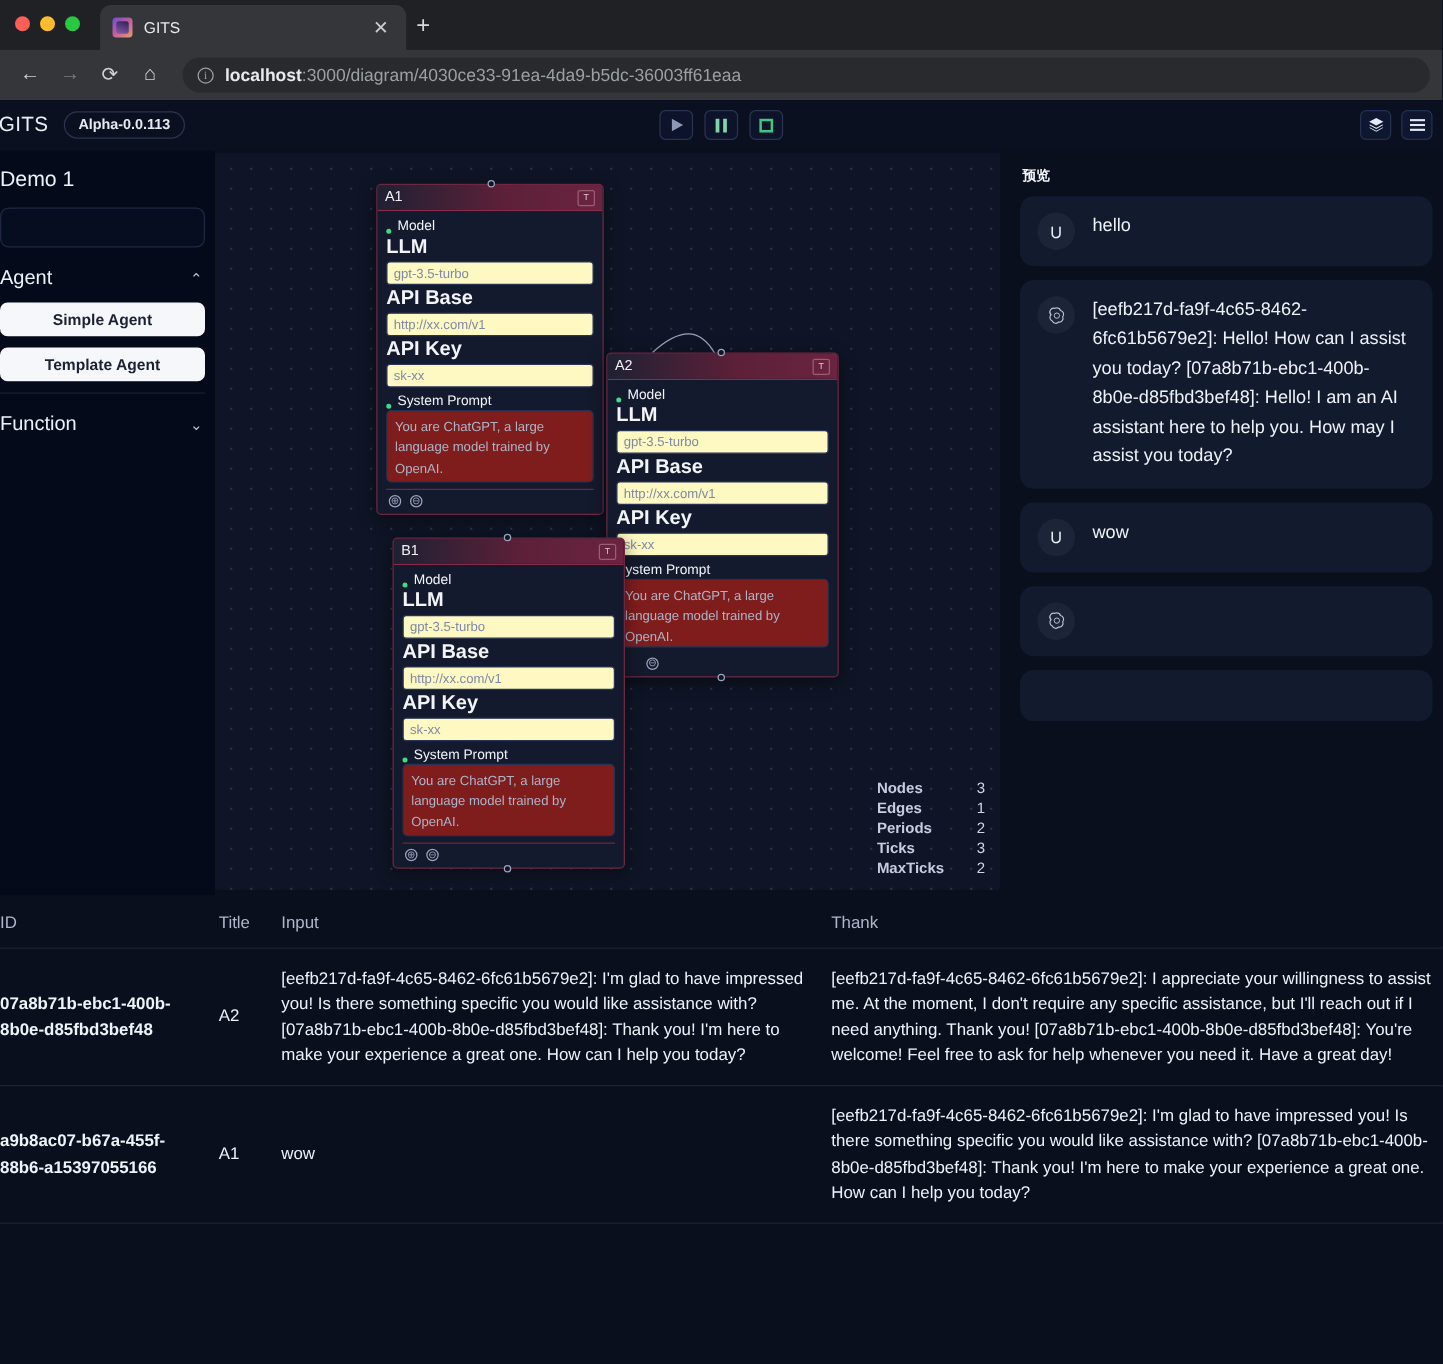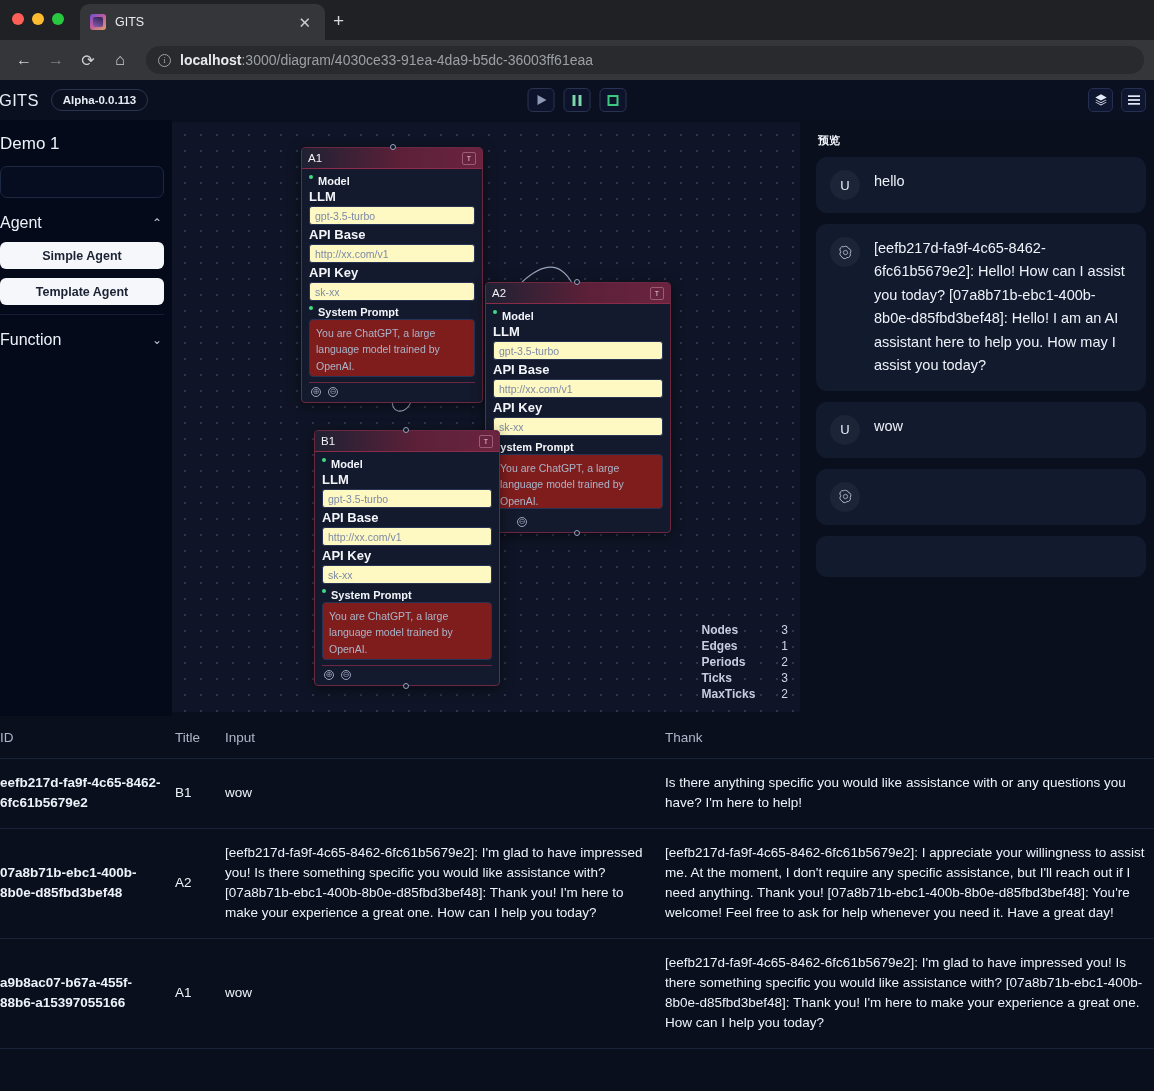--- a/index.html
+++ b/index.html
@@ -92,24 +92,24 @@
   }
   .node { position:absolute; border:1px solid #6d2740; border-radius:4px;
           background:#141a2d; box-shadow:0 3px 14px rgba(0,0,0,.45); }
   .node-head { height:21px; background:linear-gradient(90deg,#1f2133 0%, #5c2038 55%, #6b2440 100%);
                border-bottom:1px solid #8b2b4a; display:flex; align-items:center;
                padding:0 6px; border-radius:3px 3px 0 0; }
   .node-title { color:#f0f2f7; font-size:11.5px; flex:1; }
   .head-btn { width:14px; height:13px; border:1px solid #9a5d72; border-radius:2px; color:#e2c6d1;
               font-size:7px; display:flex; align-items:center; justify-content:center; }
   .node-body { padding:5px 7px 4px 7px; }
-  .field-head { display:flex; align-items:flex-start; gap:5px; color:#f2f4f9; font-size:11px;
-                font-weight:700; margin:1px 0 1px 0; }
+  .field-head { display:flex; align-items:flex-end; gap:5px; color:#f2f4f9; font-size:11px;
+                font-weight:400; margin:1px 0 1px 0; }
   .grn-dot { width:4px; height:4px; border-radius:50%; background:#3ddc84; flex:0 0 4px; }
-  .f-label { color:#f2f4f9; font-size:13px; font-weight:700; margin:2px 0 2px 0; }
+  .f-label { color:#f2f4f9; font-size:16px; font-weight:700; margin:2px 0 2px 0; }
   .f-input { height:19px; border:1px solid #273354; border-radius:3px; background:#fef9c3;
              color:#7e8aa6; font-size:10.5px; display:flex; align-items:center; padding:0 5px; }
   .f-textarea { border:1px solid #273354; border-radius:4px; background:#7f1d1d; color:#aab4c8;
                 font-size:10.5px; padding:5px 6px; line-height:1.55; }
   .node-foot { border-top:1px solid #6d2740; margin-top:5px; padding:4px 2px 1px 2px; display:flex; gap:7px; }
   .circ-btn { width:10px; height:10px; border:1px solid #9aa4bd; border-radius:50%; color:#9aa4bd;
               font-size:8px; line-height:8px; text-align:center; display:flex; align-items:center;
               justify-content:center; }
   .handle { position:absolute; width:6px; height:6px; border:1px solid #9aa4bd; border-radius:50%;
             background:#0f1526; }
@@ -393,26 +393,20 @@
     <thead>
       <tr>
         <th class="col-id">ID</th>
         <th class="col-title">Title</th>
         <th class="col-input">Input</th>
         <th class="col-out">Thank</th>
       </tr>
     </thead>
     <tbody>
       <tr>
-        <td class="id-cell">eefb217d-fa9f-4c65-8462-6fc61b5679e2</td>
-        <td>B1</td>
-        <td>wow</td>
-        <td>Is there anything specific you would like assistance with or any questions you have? I'm here to help!</td>
-      </tr>
-      <tr>
         <td class="id-cell">07a8b71b-ebc1-400b-8b0e-d85fbd3bef48</td>
         <td>A2</td>
         <td>[eefb217d-fa9f-4c65-8462-6fc61b5679e2]: I'm glad to have impressed you! Is there something specific you would like assistance with? [07a8b71b-ebc1-400b-8b0e-d85fbd3bef48]: Thank you! I'm here to make your experience a great one. How can I help you today?</td>
         <td>[eefb217d-fa9f-4c65-8462-6fc61b5679e2]: I appreciate your willingness to assist me. At the moment, I don't require any specific assistance, but I'll reach out if I need anything. Thank you! [07a8b71b-ebc1-400b-8b0e-d85fbd3bef48]: You're welcome! Feel free to ask for help whenever you need it. Have a great day!</td>
       </tr>
       <tr>
         <td class="id-cell">a9b8ac07-b67a-455f-88b6-a15397055166</td>
         <td>A1</td>
         <td>wow</td>
         <td>[eefb217d-fa9f-4c65-8462-6fc61b5679e2]: I'm glad to have impressed you! Is there something specific you would like assistance with? [07a8b71b-ebc1-400b-8b0e-d85fbd3bef48]: Thank you! I'm here to make your experience a great one. How can I help you today?</td>

